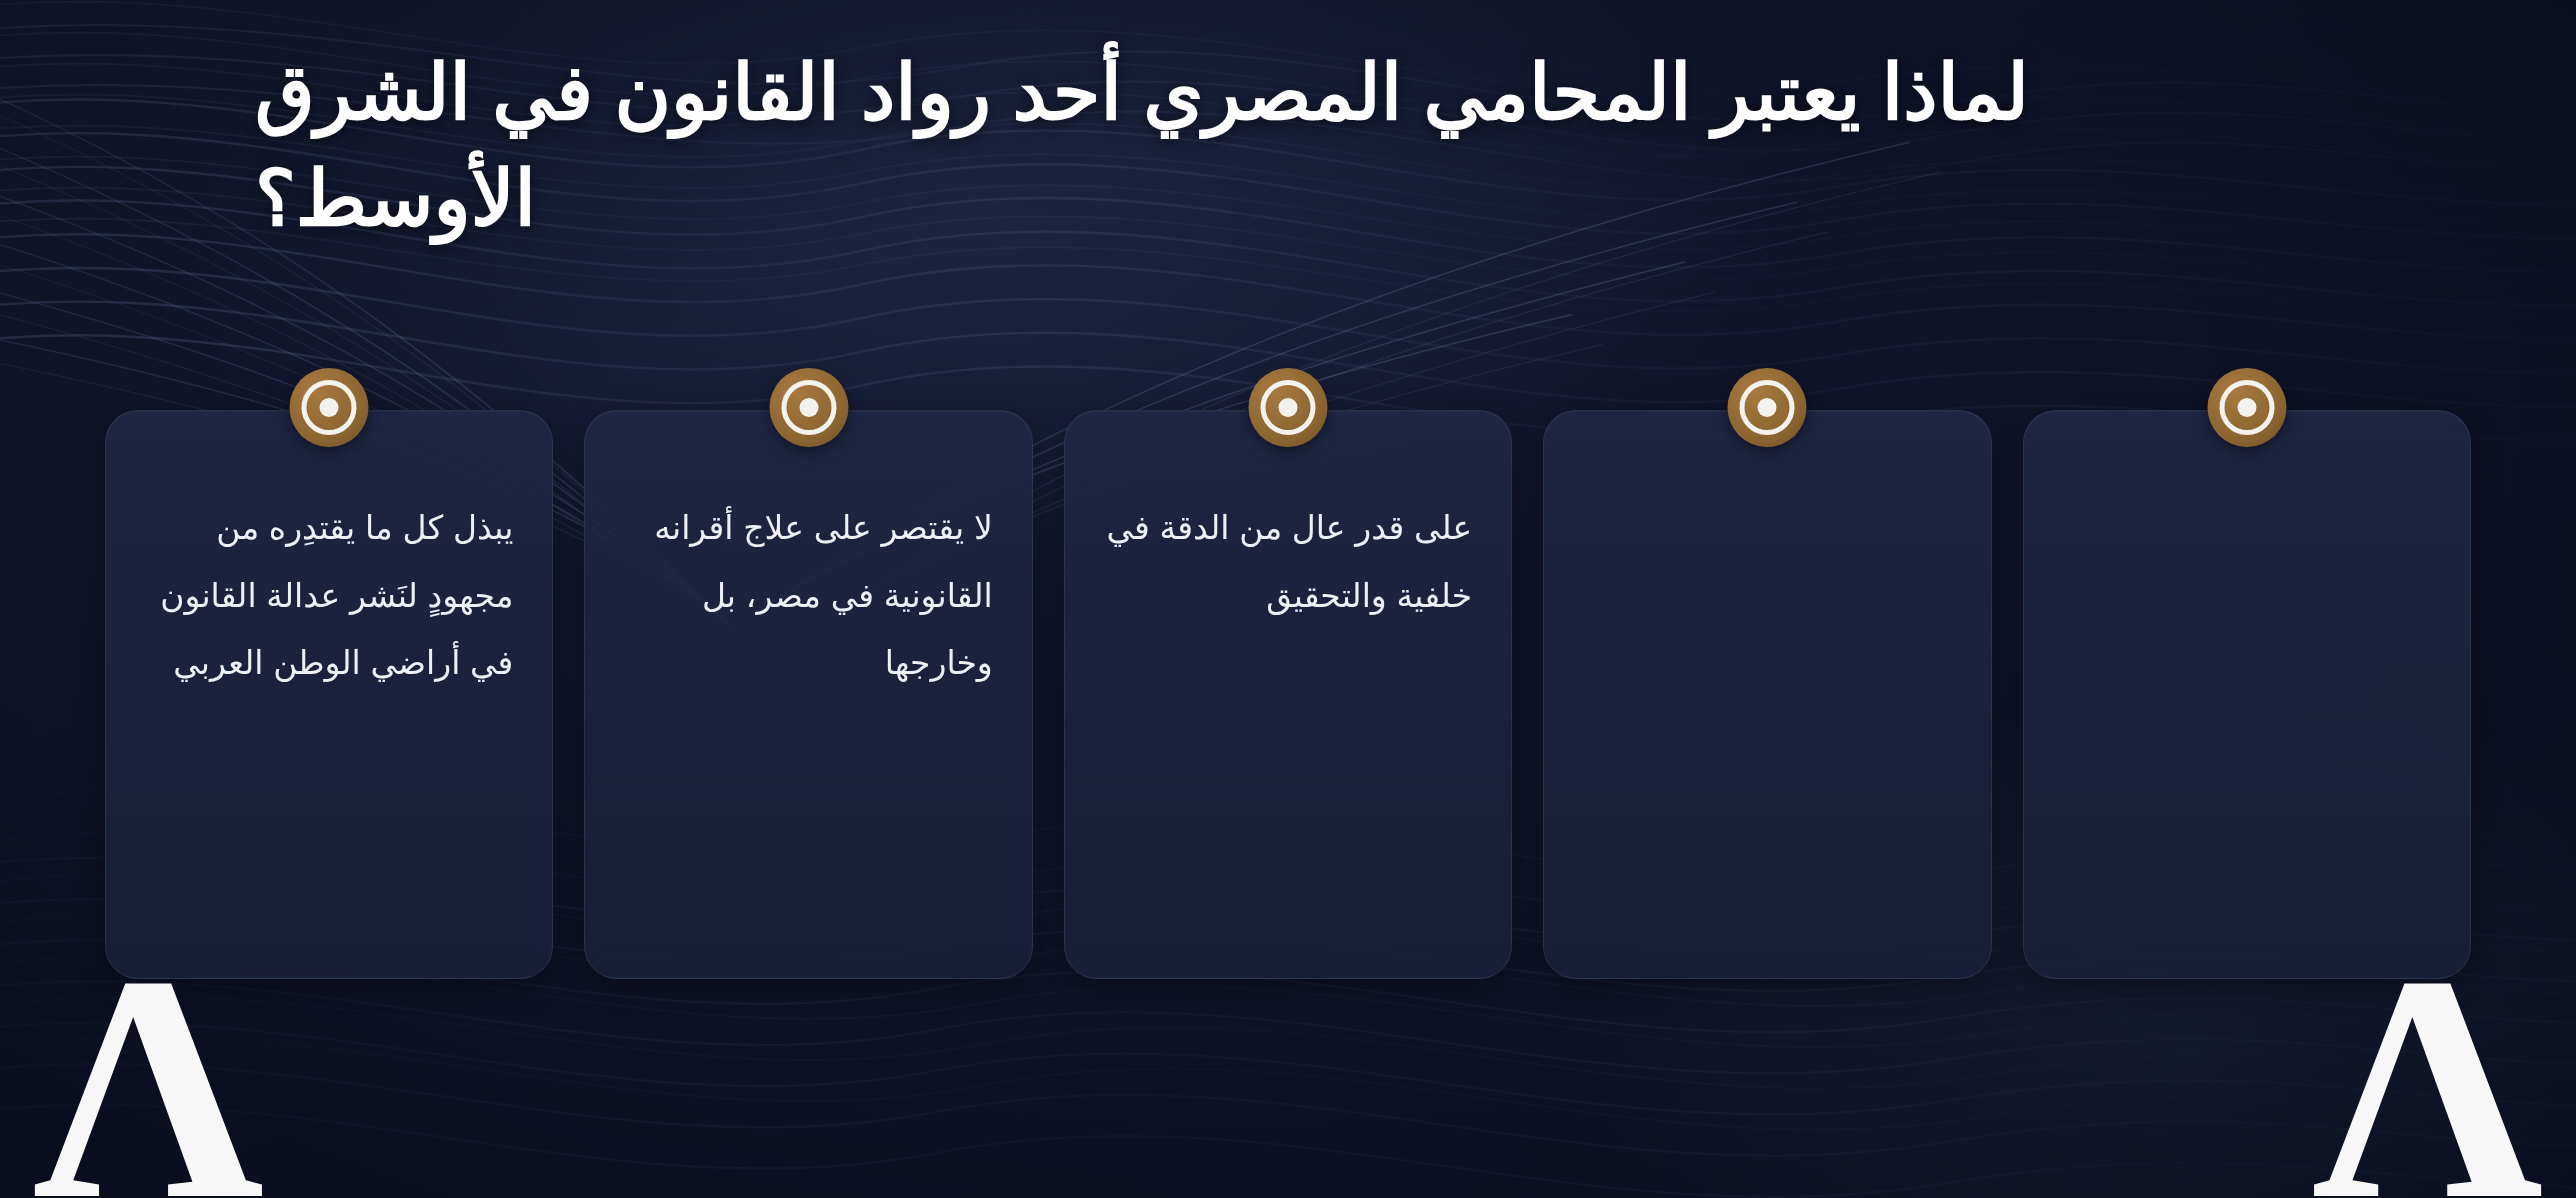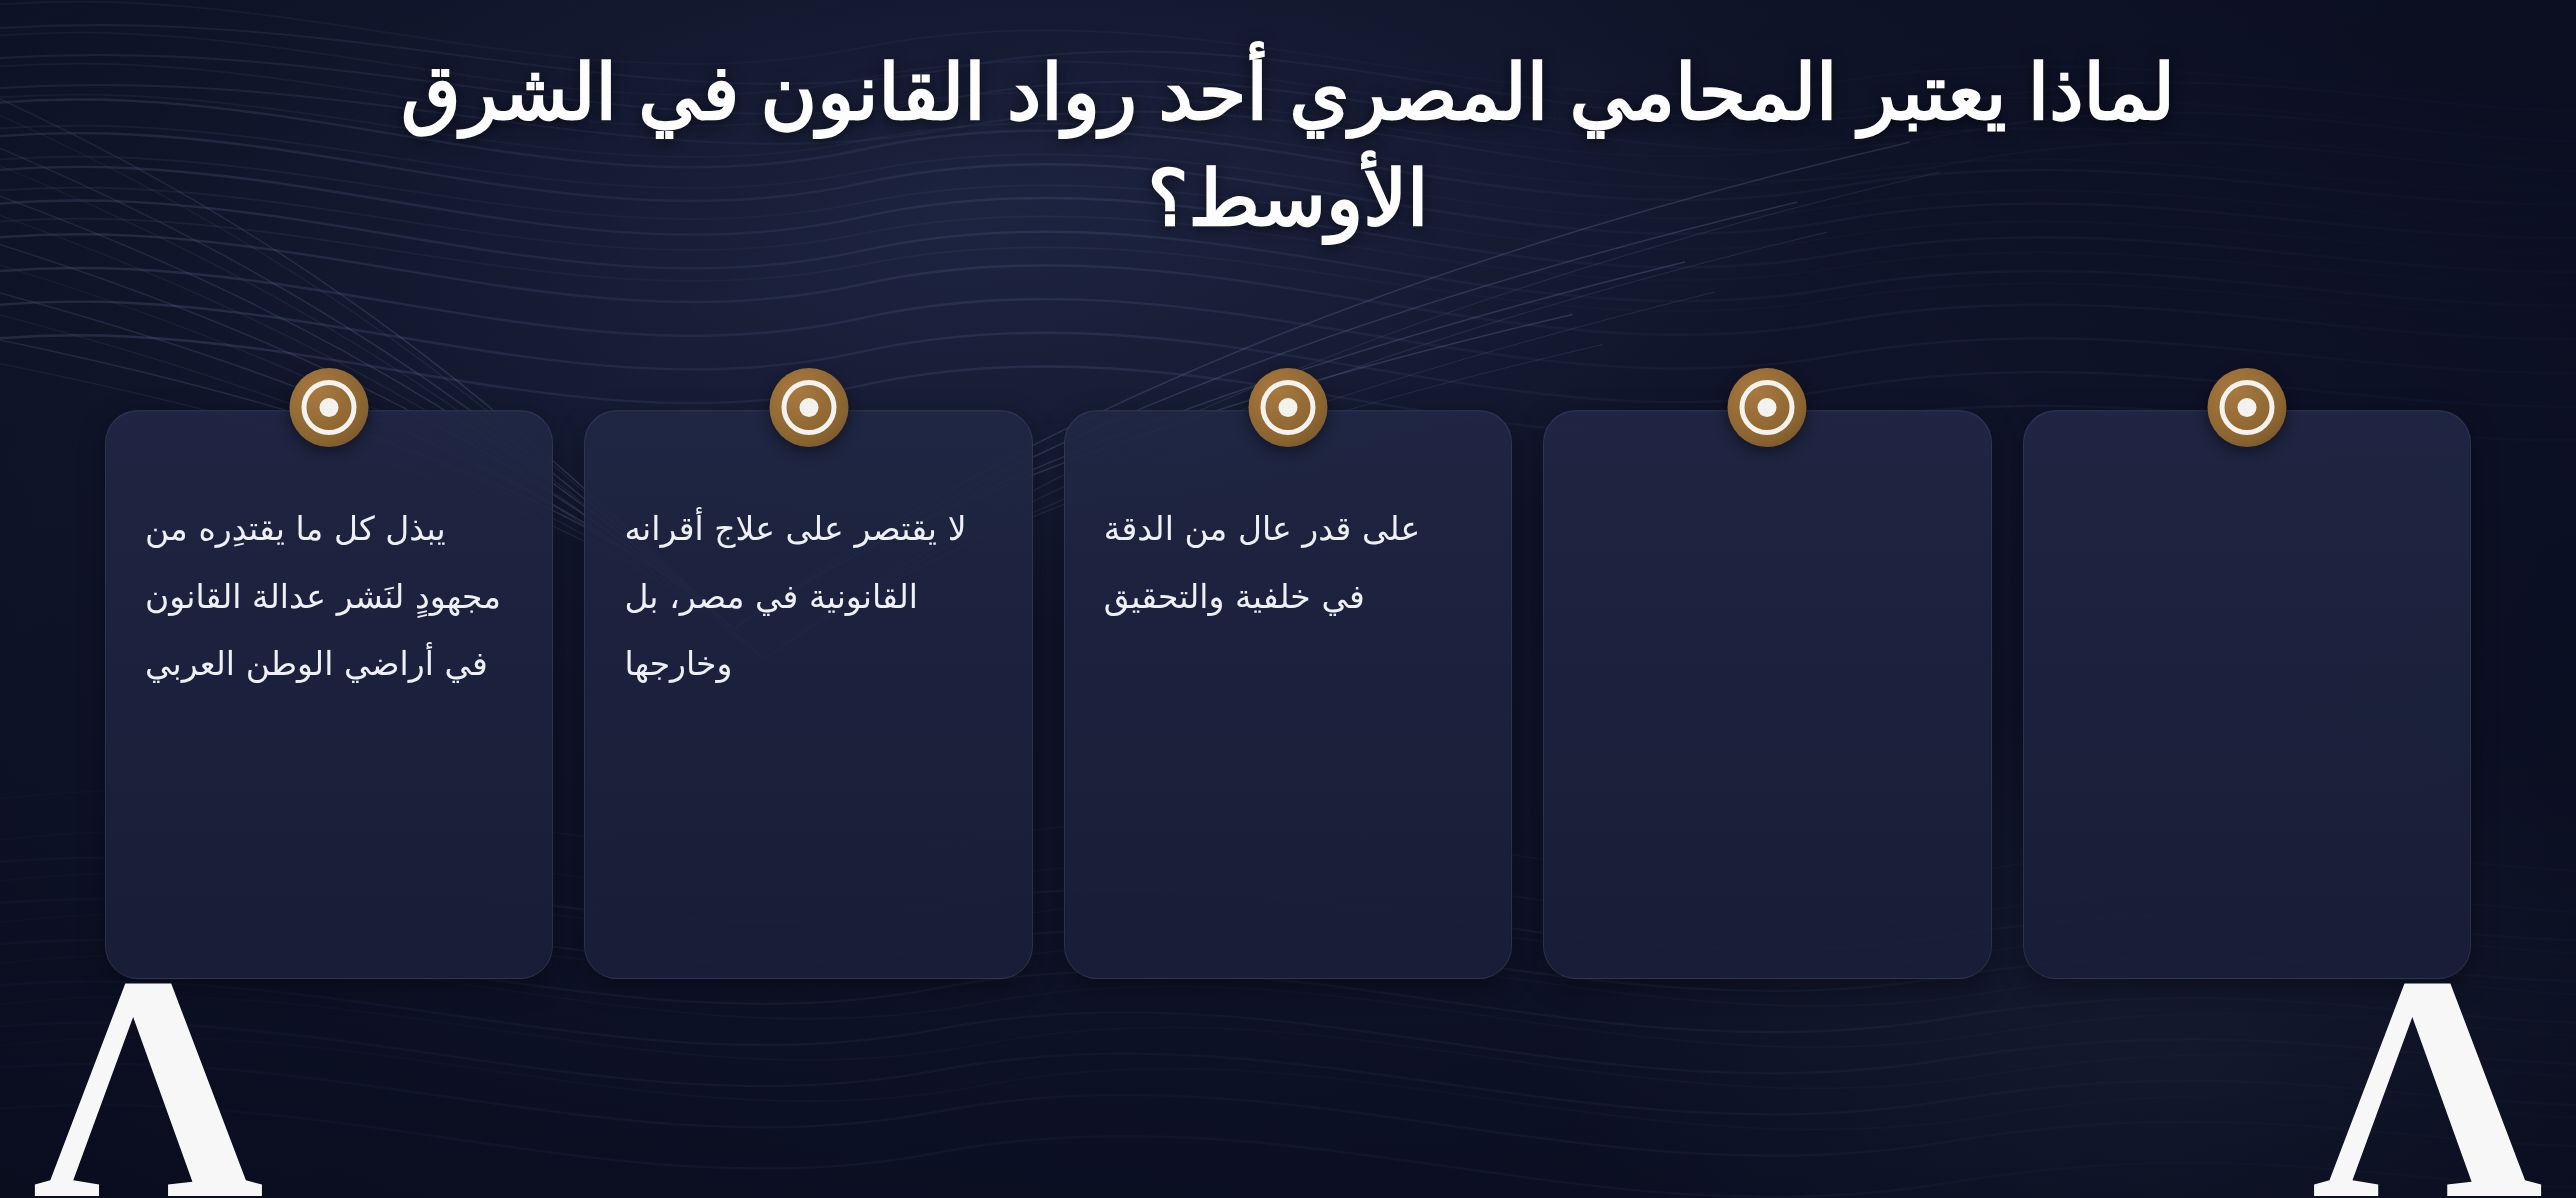--- a/index.html
+++ b/index.html
@@ -28,21 +28,21 @@
     position:absolute; inset:0;
     background:
       radial-gradient(ellipse 1797px 899px at 50% 45%, rgba(0,0,0,0) 40%, rgba(5,8,22,0.55) 100%);
     pointer-events:none;
   }
 
   
   .title{
     position:absolute;
     top:39px; left:0; right:0;
-    text-align:center;
+    text-align:left;
     color:#fdfdfd;
     font-size:77px;
     font-weight:700;
     line-height:1.38;
     letter-spacing:0px;
     text-shadow:0 1.5px 13.5px rgba(0,0,0,0.55);
     padding:0 255px;
   }
 
   
@@ -88,23 +88,24 @@
     width:19px; height:19px;
     border-radius:50%;
     background:#f4f2ee;
   }
 
   .card-text{
     color:#eef0f6;
     font-size:33px;
     line-height:2.05;
     font-weight:400;
-    text-align:left;
+    text-align:right;
     letter-spacing:0.3px;
     word-spacing:1.5px;
+    font-family:Liberation Serif, serif;
   }
 
   
   .deco{
     position:absolute;
     bottom:-22.5px;
     color:#ffffff;
     font-size:322px;
     font-weight:700;
     line-height:0.82;

